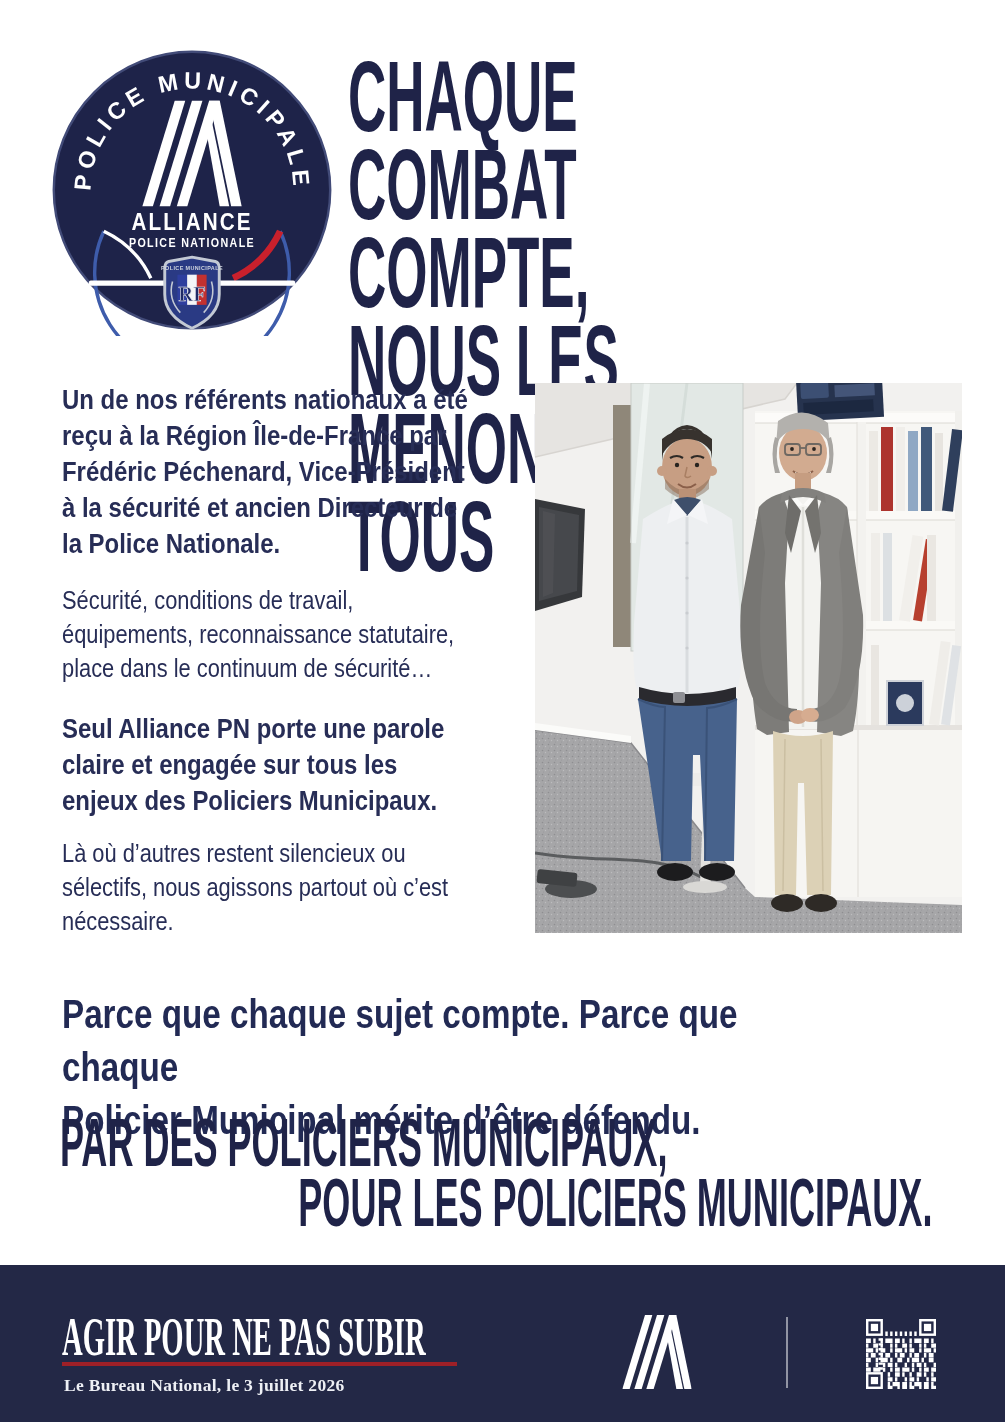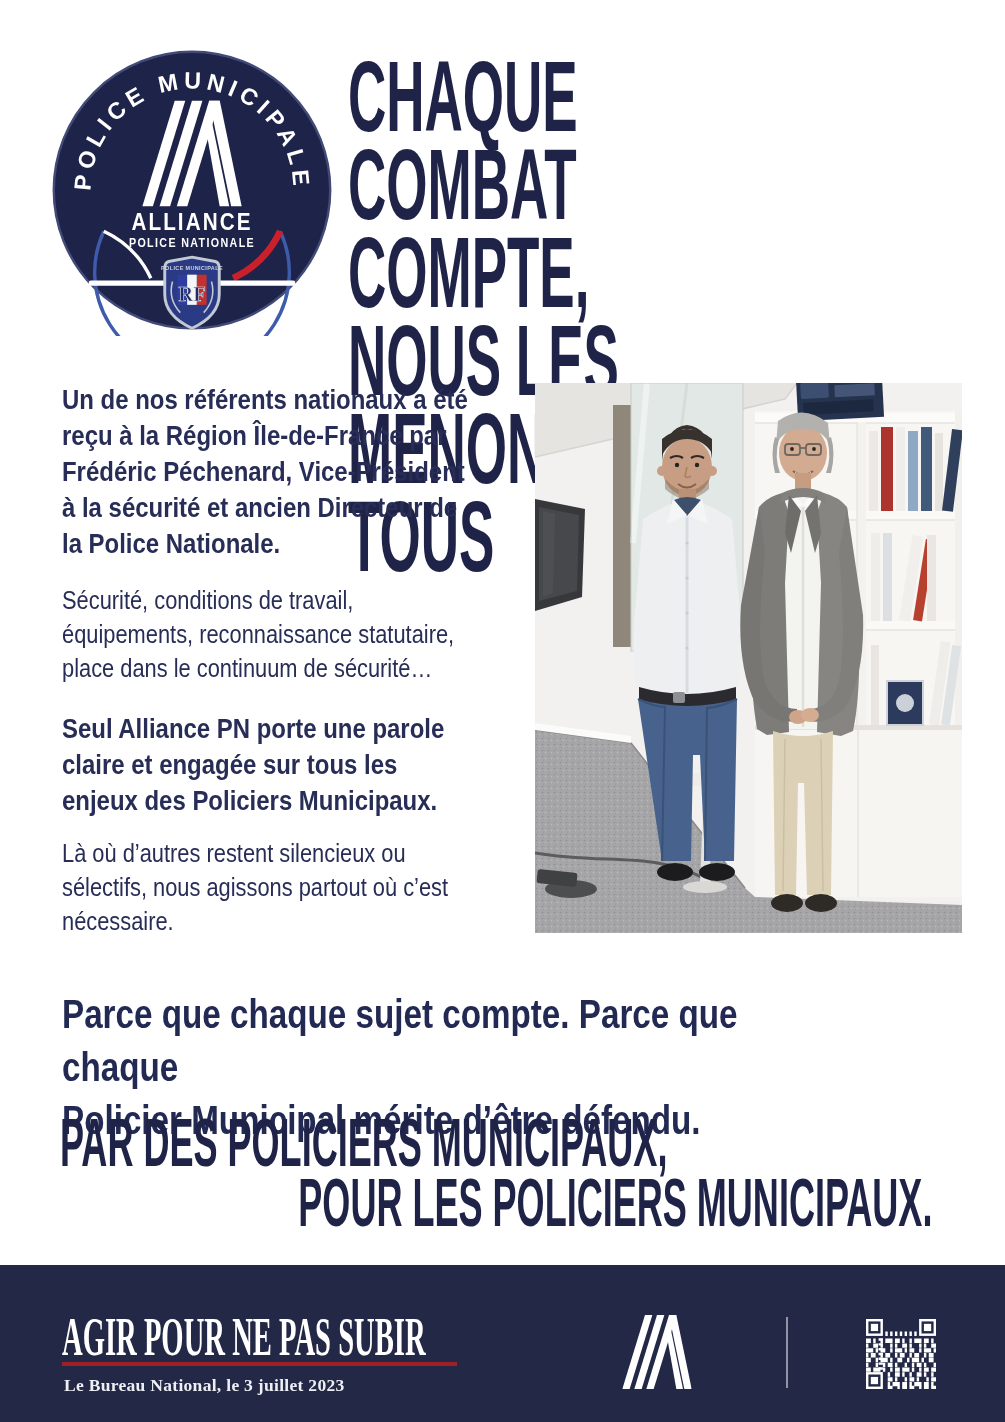--- a/index.html
+++ b/index.html
@@ -305,21 +305,21 @@
 
   <div class="statement">Parce que chaque sujet compte. Parce que chaque
 Policier Municipal mérite d’être défendu.</div>
 
   <div class="slogan-line1">PAR DES POLICIERS MUNICIPAUX,</div>
   <div class="slogan-line2">POUR LES POLICIERS MUNICIPAUX.</div>
 
   <footer class="footer">
     <div class="footer-slogan">AGIR POUR NE PAS SUBIR</div>
     <div class="footer-line"></div>
-    <div class="footer-date">Le Bureau National, le 3 juillet 2023</div>
+    <div class="footer-date">Le Bureau National, le 3 juillet 2026</div>
     <svg class="footer-alogo" viewBox="0 0 104 111">
       <use href="#alogo" width="104" height="111"></use>
     </svg>
     <div class="footer-divider"></div>
     <svg class="footer-qr" viewBox="0 0 29 29">
       <g fill="#ffffff">
         <rect x="0" y="0" width="7" height="7"></rect>
           <rect x="22" y="0" width="7" height="7"></rect>
           <rect x="0" y="22" width="7" height="7"></rect>
       </g>

